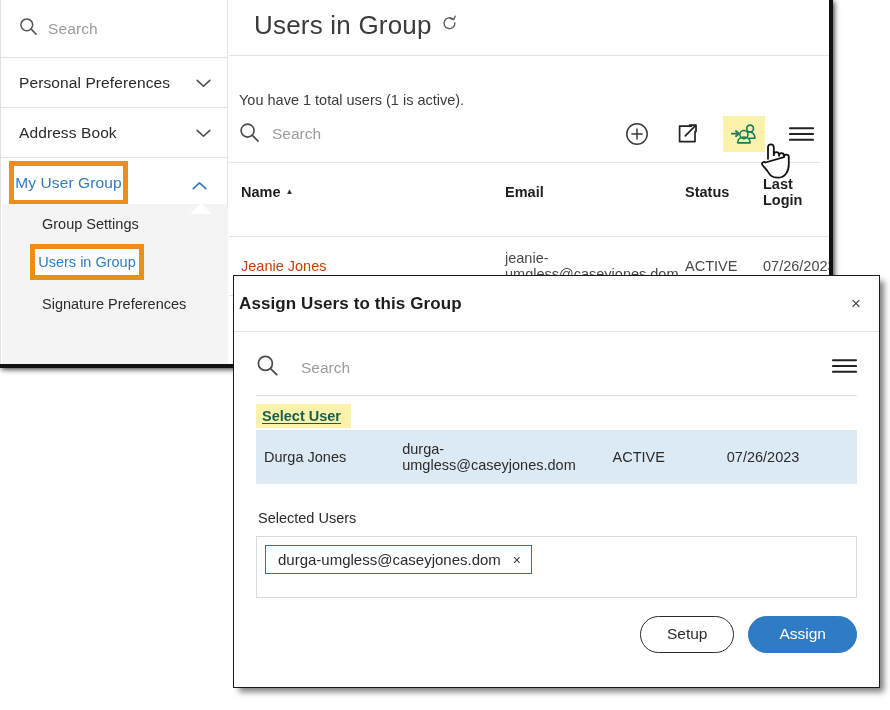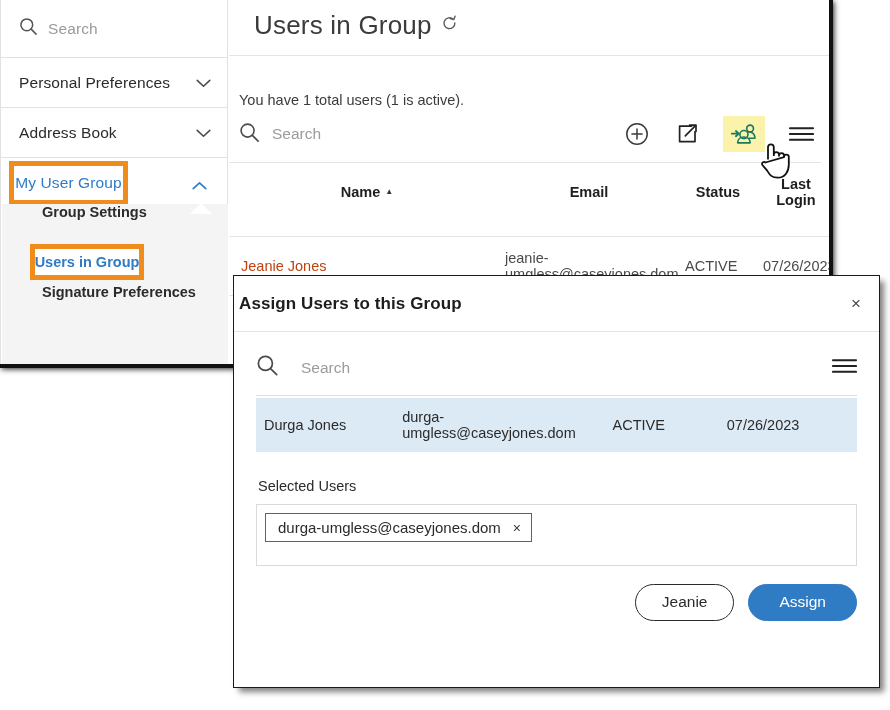--- a/index.html
+++ b/index.html
@@ -50,22 +50,22 @@
   .hl-box .lbl{
     position:absolute;left:50%;top:50%;transform:translate(-50%,-50%);
     color:#2f7bc4;font-size:15.5px;white-space:nowrap;
   }
   .chev-up{position:absolute;right:20px;top:18px;}
   #submenu{
     position:absolute;left:1px;top:204px;width:226px;height:160px;
     background:#f4f4f4;
   }
   .sub-item{
-    height:40px;display:flex;padding-left:40px;
-    font-size:14.5px;color:#2b2b2b;position:relative;box-sizing:border-box;font-weight:bold;
+    height:40px;display:flex;align-items:center;padding-left:40px;
+    font-size:14.5px;color:#2b2b2b;position:relative;box-sizing:border-box;
   }
   .sub-item.boxed{padding-left:0;}
   .sub-hl{
     position:absolute;left:28px;top:0px;width:114px;height:36px;
     border:5px solid #f08c1b;background:#fff;box-sizing:border-box;
   }
   .sub-hl span{
     position:absolute;left:50%;top:50%;transform:translate(-50%,-50%);
     color:#2f7bc4;font-size:14.5px;white-space:nowrap;
   }
@@ -93,21 +93,21 @@
     border-bottom:1px solid #e4e4e4;
     margin-right:8px;
   }
   #list-toolbar .sicon{margin-right:12px;}
   #list-toolbar .ph{color:#9b9b9b;font-size:15.5px;}
   .tb-actions{margin-left:auto;display:flex;align-items:center;gap:22px;padding-right:6px;}
   .tb-btn{width:28px;height:28px;display:flex;align-items:center;justify-content:center;position:relative;}
   .tb-btn.hl{background:#fbf3ab;width:42px;height:36px;}
   table.grid{width:100%;border-collapse:collapse;table-layout:fixed;}
   table.grid th{
-    text-align:center;font-size:14.5px;color:#1e1e1e;font-weight:bold;
+    text-align:left;font-size:14.5px;color:#1e1e1e;font-weight:bold;
     padding:13px 0 28px 12px;border-bottom:1px solid #e4e4e4;
   }
   table.grid td{
     text-align:left;font-size:14.5px;color:#4a4a4a;
     padding:13px 0 13px 12px;border-bottom:1px solid #e4e4e4;
   }
   table.grid td.name{color:#c2410c;}
   .sort-caret{display:inline-block;margin-left:5px;font-size:8px;vertical-align:3px;color:#333;}
   
   #cursor{position:absolute;left:757px;top:141px;width:34px;height:40px;}
@@ -337,20 +337,25 @@
       <span class="ph">Search</span>
       <span class="ham">
         <svg width="25" height="18" viewBox="0 0 26 18">
           <line x1="1" y1="3" x2="25" y2="3" stroke="#222" stroke-width="2.1" stroke-linecap="round"></line>
           <line x1="1" y1="9" x2="25" y2="9" stroke="#222" stroke-width="2.1" stroke-linecap="round"></line>
           <line x1="1" y1="15" x2="25" y2="15" stroke="#222" stroke-width="2.1" stroke-linecap="round"></line>
         </svg>
       </span>
     </div>
 
+    <div id="select-user-wrap">
+      <span id="select-user">
+        <a>Select User</a>
+      </span>
+    </div>
 
     <table class="mgrid">
       <colgroup>
           <col style="width:23%">
           <col style="width:35%">
           <col style="width:19%">
           <col style="width:23%">
         </colgroup>
       <tbody>
         <tr>
@@ -366,16 +371,16 @@
 
     <div id="chip-area">
       <span class="chip">
         <span>durga-umgless@caseyjones.dom</span>
         <span class="x">×</span>
       </span>
     </div>
   </div>
 
   <div id="modal-footer">
-    <button class="btn btn-cancel">Jeanie</button>
+    <button class="btn btn-cancel">Setup</button>
     <button class="btn btn-assign">Assign</button>
   </div>
 </div>
 
 </body></html>

